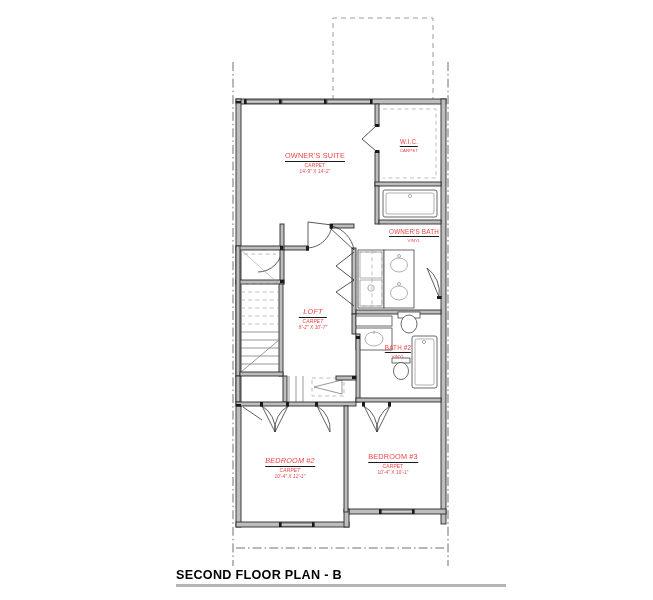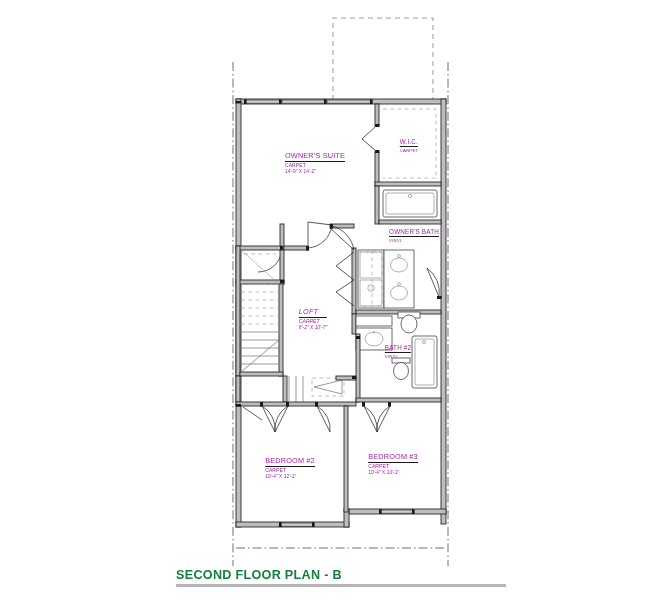--- a/index.html
+++ b/index.html
@@ -24,22 +24,22 @@
   svg.plan {
     position: absolute;
     left: 0; top: 0;
     width: 653px;
     height: 600px;
     display: block;
   }
   
   .room-label {
     position: absolute;
-    text-align: left;
-    color: #a21caf;
+    text-align: center;
+    color: #ef4444;
     line-height: 1.15;
     white-space: nowrap;
     transform: translate(-50%, 0);
     pointer-events: none;
   }
   .room-label .rl-name {
     display: block;
     font-size: 7.3px;
     letter-spacing: 0.18px;
     font-weight: 400;
@@ -65,21 +65,21 @@
   #plan-title-wrap {
     position: absolute;
     left: 176px;
     top: 568px;
     width: 330px;
   }
   #plan-title {
     font-size: 12.6px;
     font-weight: bold;
     letter-spacing: 0.3px;
-    color: #15803d;
+    color: #000000;
     text-align: left;
     margin: 0;
     padding: 0 0 2px 0;
   }
   #plan-title-rule {
     height: 3px;
     background: #b5b5b5;
     width: 330px;
   }
 </style>
@@ -363,21 +363,21 @@
     <span class="rl-name">LOFT</span>
     <span class="rl-finish">CARPET</span>
     <span class="rl-dims">8'-2" X 10'-7"</span>
   </div>
 
   <div class="room-label small" style="left:398px; top:344px;">
     <span class="rl-name">BATH #2</span>
     <span class="rl-finish">VINYL</span>
   </div>
 
-  <div class="room-label" style="left:290px; top:457px;">
+  <div class="room-label" style="left:290px; top:457px;font-style:italic;">
     <span class="rl-name">BEDROOM #2</span>
     <span class="rl-finish">CARPET</span>
     <span class="rl-dims">10'-4" X 12'-1"</span>
   </div>
 
   <div class="room-label" style="left:393px; top:453px;">
     <span class="rl-name">BEDROOM #3</span>
     <span class="rl-finish">CARPET</span>
     <span class="rl-dims">10'-4" X 10'-1"</span>
   </div>

